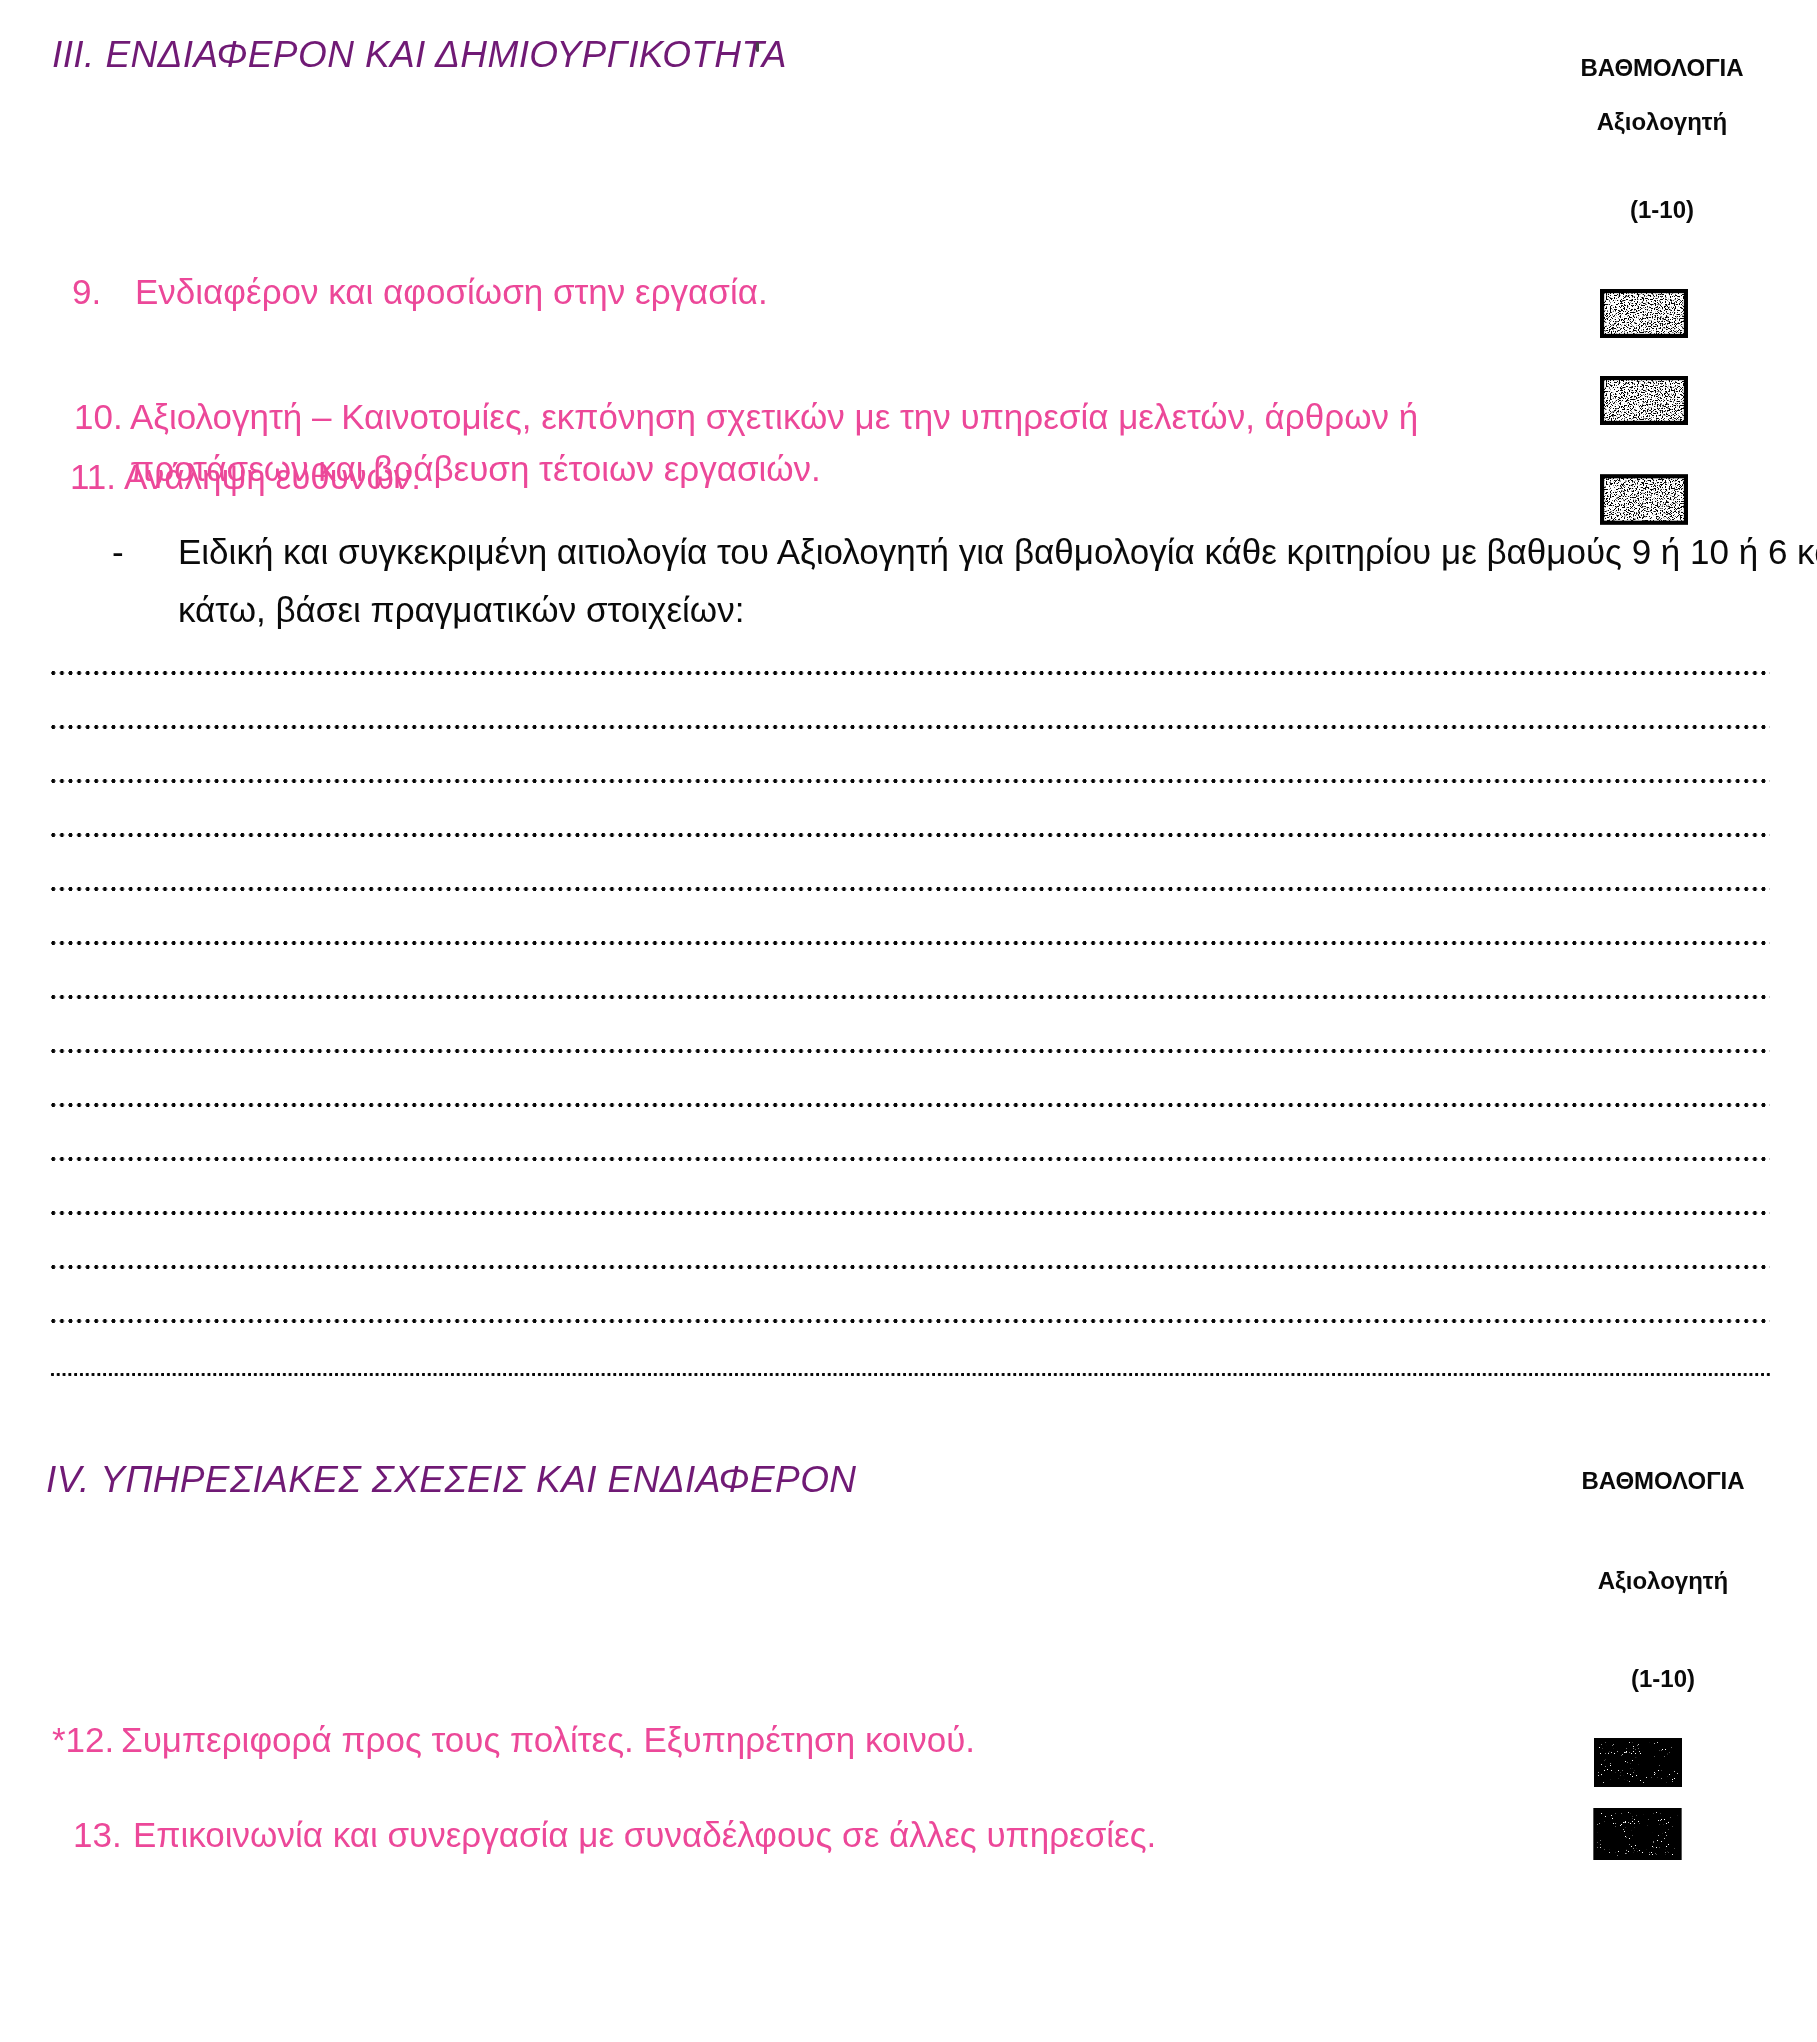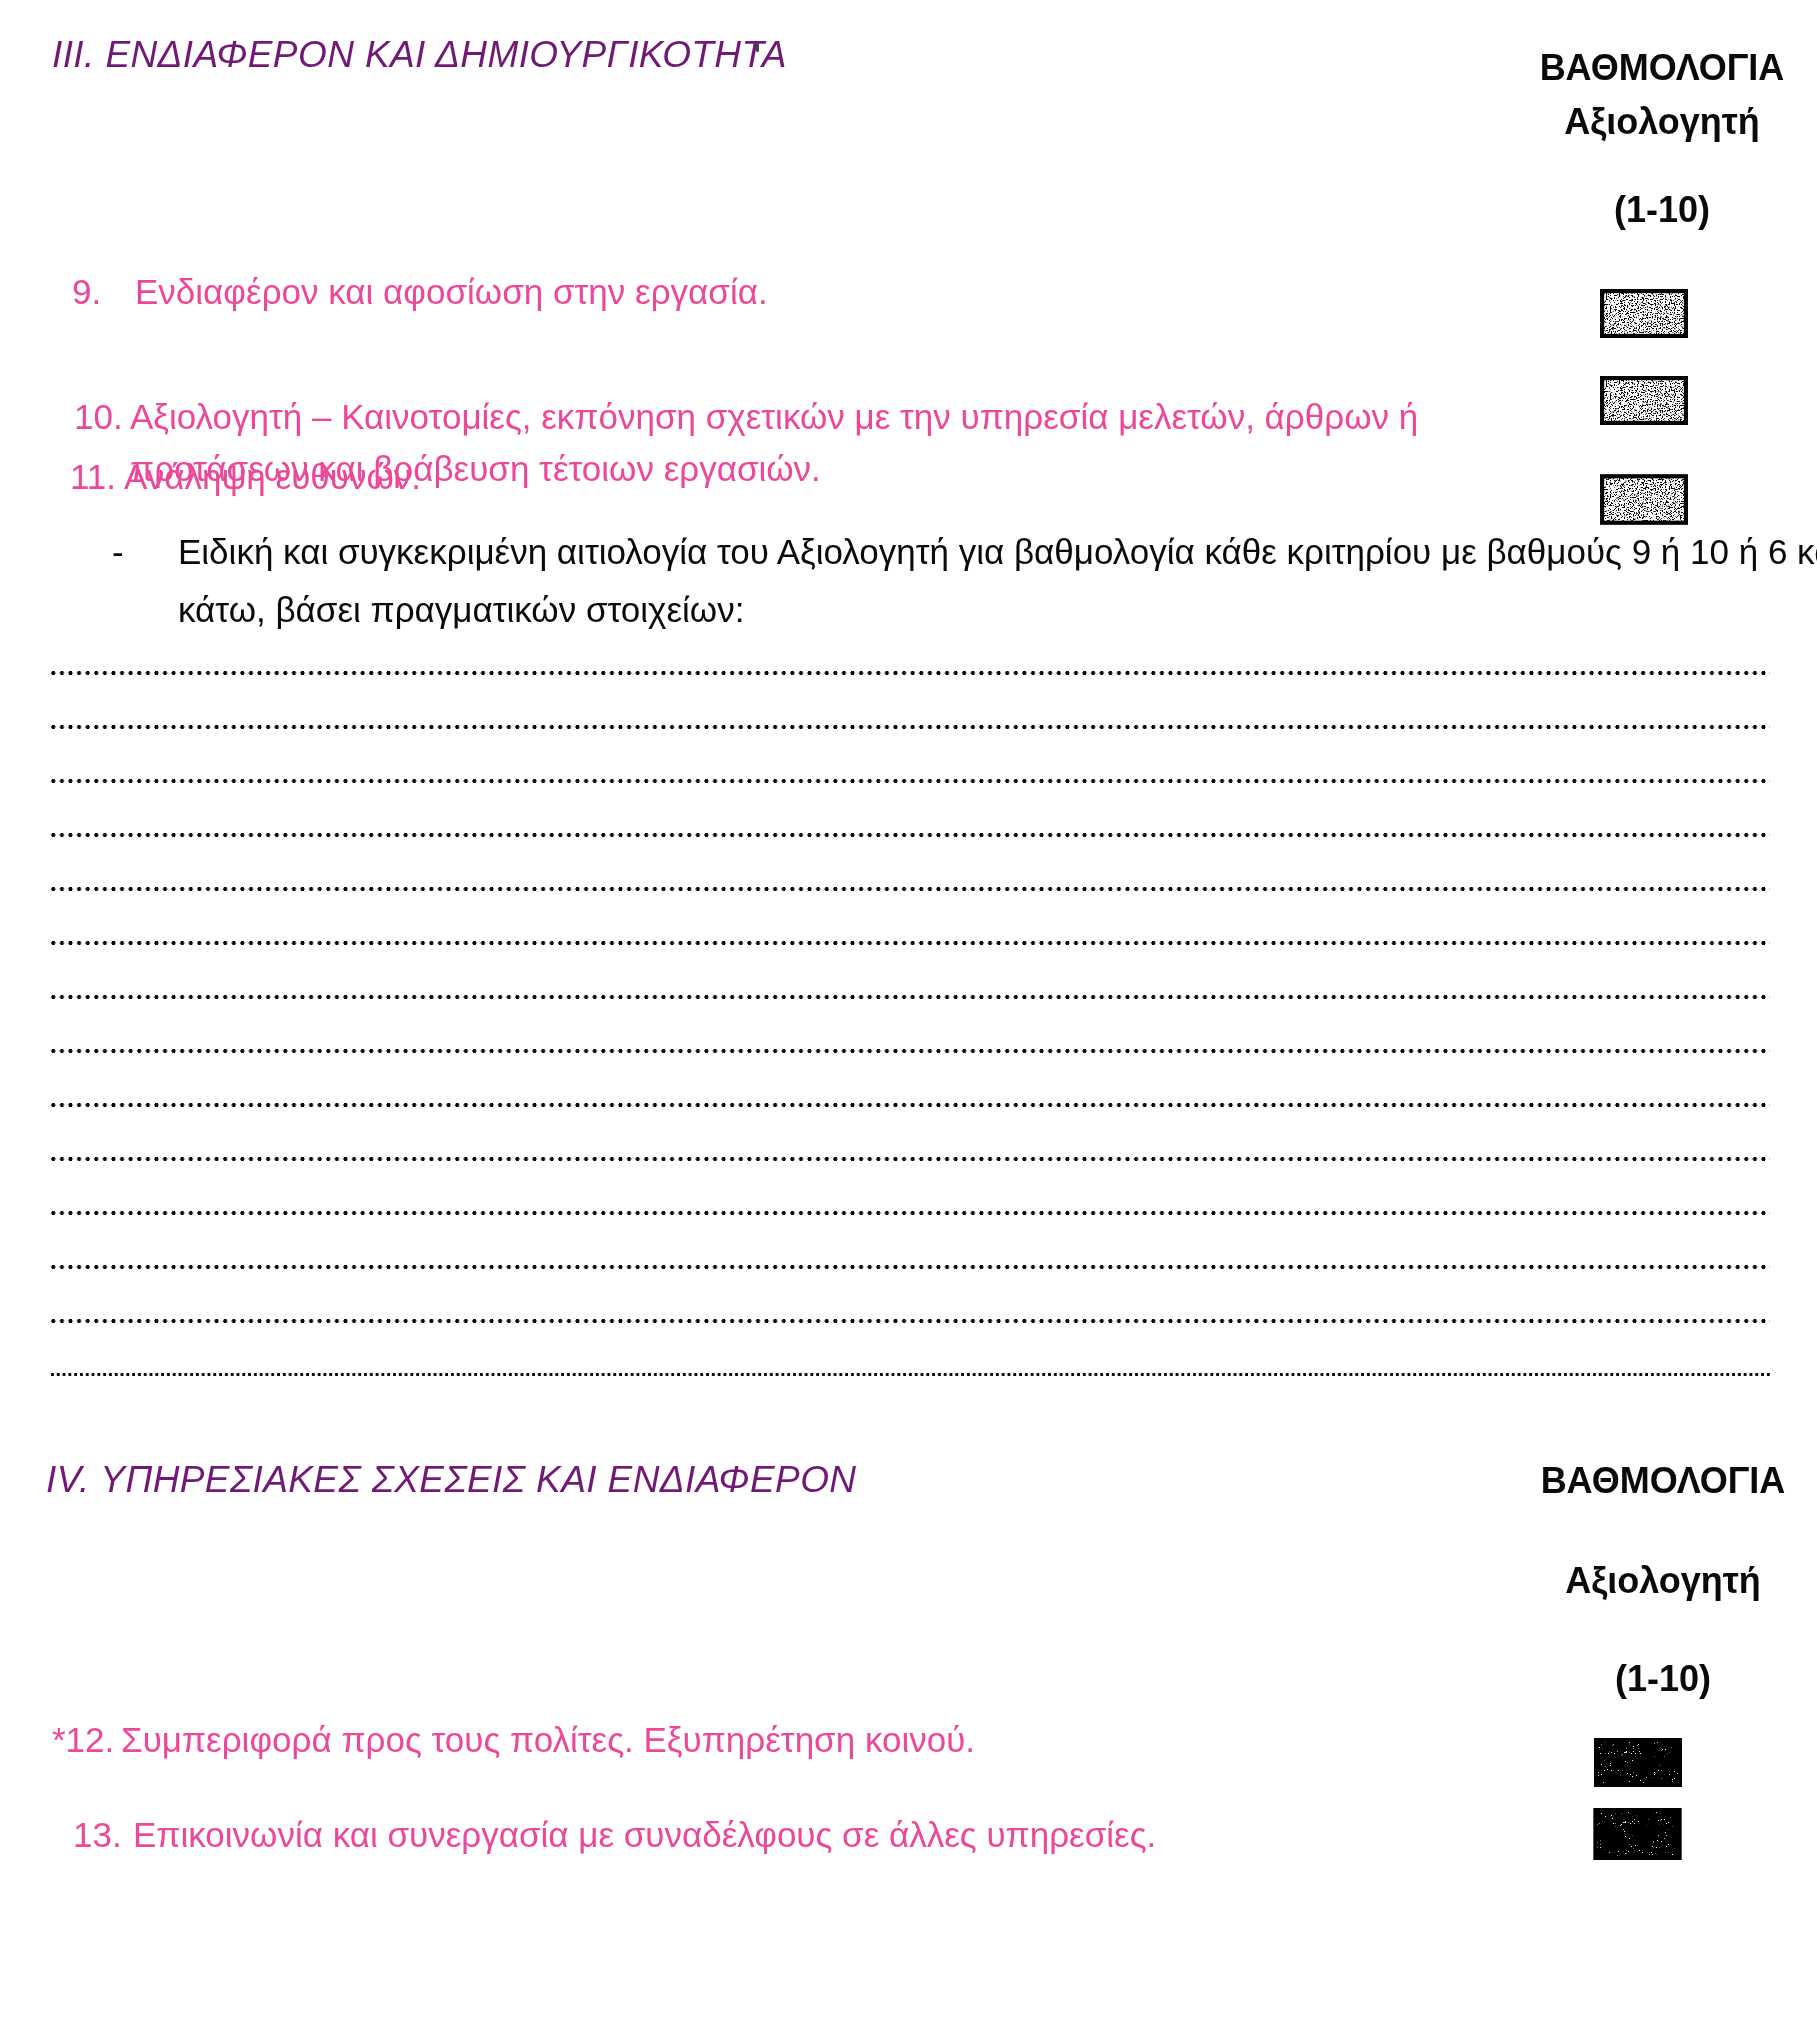--- a/index.html
+++ b/index.html
@@ -11,21 +11,21 @@
 
   
   .section-title{
     position:absolute;font-style:italic;font-size:37px;line-height:42px;
     letter-spacing:0.4px;white-space:nowrap;color:#701a75;
   }
 
   
   .score-header-line{
     position:absolute;width:258px;text-align:center;
-    font-weight:700;font-size:36px;line-height:42px;white-space:nowrap;
+    font-weight:700;font-size:24px;line-height:42px;white-space:nowrap;
   }
 
   
   .item{
     position:absolute;font-size:35px;line-height:52px;color:#ec4899;
   }
   .item .num{display:inline-block;text-indent:0;}
   .item-9 {left:72px;top:266px;width:1412px;padding-left:63px;text-indent:-63px;}
   .item-9 .num{width:63px;}
   .item-10{left:74px;top:345px;width:1296px;padding-left:56px;text-indent:-56px;}

